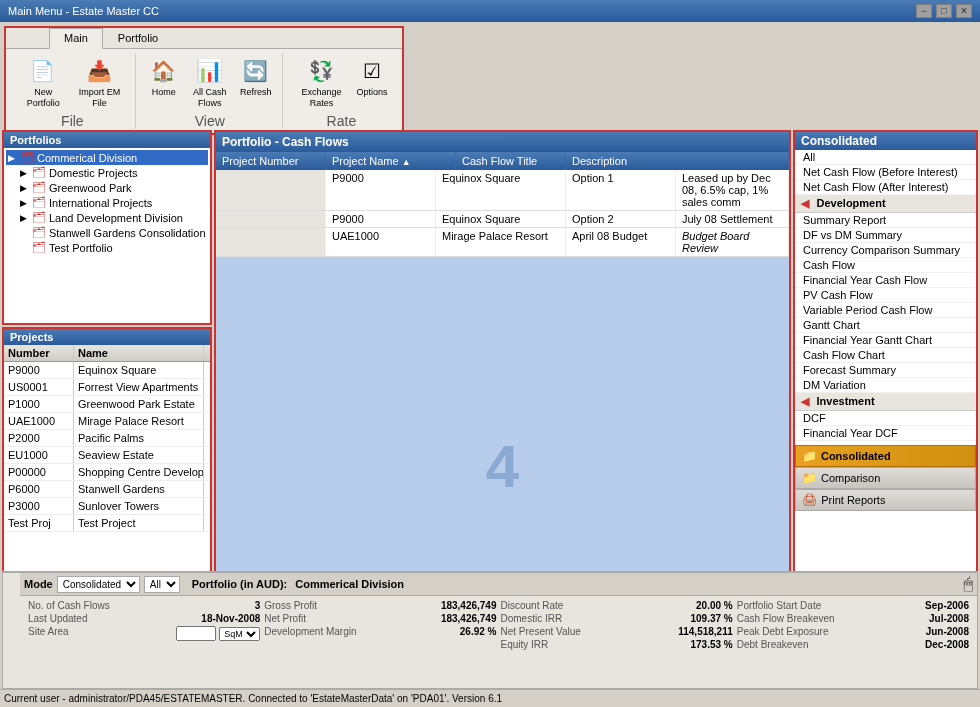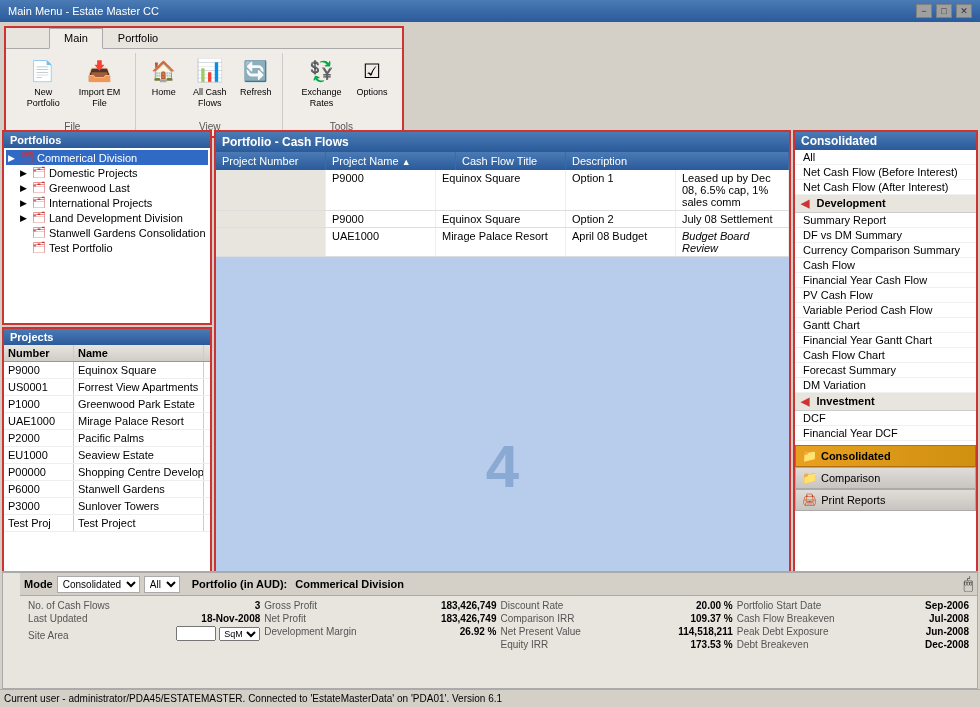--- a/index.html
+++ b/index.html
@@ -63,23 +63,23 @@
       align-items: center;
       border-right: 1px solid #ccc;
       padding: 0 8px;
     }
     .ribbon-group:last-child { border-right: none; }
     .ribbon-group-items {
       display: flex;
       gap: 4px;
     }
     .ribbon-group-label {
-      font-size: 10px;
+      font-size: 14px;
       color: #555;
-      margin-top: 10px;
+      margin-top: 2px;
     }
     .ribbon-btn {
       display: flex;
       flex-direction: column;
       align-items: center;
       cursor: pointer;
       padding: 2px 4px;
       min-width: 36px;
     }
     .ribbon-icon {
@@ -281,21 +281,21 @@
     }
     .mode-label { font-size: 11px; font-weight: bold; }
     .mode-select {
       font-size: 10px;
       padding: 1px;
       border: 1px solid #aaa;
       background: white;
     }
     .stat-row {
       display: flex;
-      align-items: flex-end;
+      align-items: flex-start;
       gap: 14px;
       padding: 1px 2px;
     }
     .stat-label { font-size: 10px; color: #555; white-space: nowrap; }
     .stat-value { font-size: 10px; font-weight: bold; white-space: nowrap; }
     .stat-sep { flex: 1; }
 
     
     .cf-scroll-x {
       height: 12px;
@@ -360,21 +360,21 @@
       <div class="ribbon-group-items">
         <div class="ribbon-btn">
           <div class="ribbon-icon">💱</div>
           <div class="ribbon-btn-label">Exchange Rates</div>
         </div>
         <div class="ribbon-btn">
           <div class="ribbon-icon">☑</div>
           <div class="ribbon-btn-label">Options</div>
         </div>
       </div>
-      <div class="ribbon-group-label">Tools</div>
+      <div class="ribbon-group-label">Rate</div>
     </div>
   </div>
 </div>
 
 <div class="content-area">
 
   <div class="left-panel">
 
     <div class="panel-section" style="height: 195px;">
       <div class="panel-header">Portfolios</div>
@@ -385,21 +385,21 @@
           <span>Commerical Division</span>
         </div>
         <div class="tree-item" style="padding-left:14px;">
           <span class="tree-expand">▶</span>
           <span class="tree-icon">🗂</span>
           <span>Domestic Projects</span>
         </div>
         <div class="tree-item" style="padding-left:14px;">
           <span class="tree-expand">▶</span>
           <span class="tree-icon">🗂</span>
-          <span>Greenwood Last</span>
+          <span>Greenwood Park</span>
         </div>
         <div class="tree-item" style="padding-left:14px;">
           <span class="tree-expand">▶</span>
           <span class="tree-icon">🗂</span>
           <span>International Projects</span>
         </div>
         <div class="tree-item" style="padding-left:14px;">
           <span class="tree-expand">▶</span>
           <span class="tree-icon">🗂</span>
           <span>Land Development Division</span>
@@ -610,21 +610,21 @@
       </div>
     </div>
 
     <div>
       <div class="stat-row">
         <span class="stat-label">Discount Rate</span>
         <span class="stat-sep"></span>
         <span class="stat-value" style="margin-left:6px;">20.00 %</span>
       </div>
       <div class="stat-row">
-        <span class="stat-label">Comparison IRR</span>
+        <span class="stat-label">Domestic IRR</span>
         <span class="stat-sep"></span>
         <span class="stat-value" style="margin-left:6px;">109.37 %</span>
       </div>
       <div class="stat-row">
         <span class="stat-label">Net Present Value</span>
         <span class="stat-sep"></span>
         <span class="stat-value" style="margin-left:6px;">114,518,211</span>
       </div>
       <div class="stat-row">
         <span class="stat-label">Equity IRR</span>

